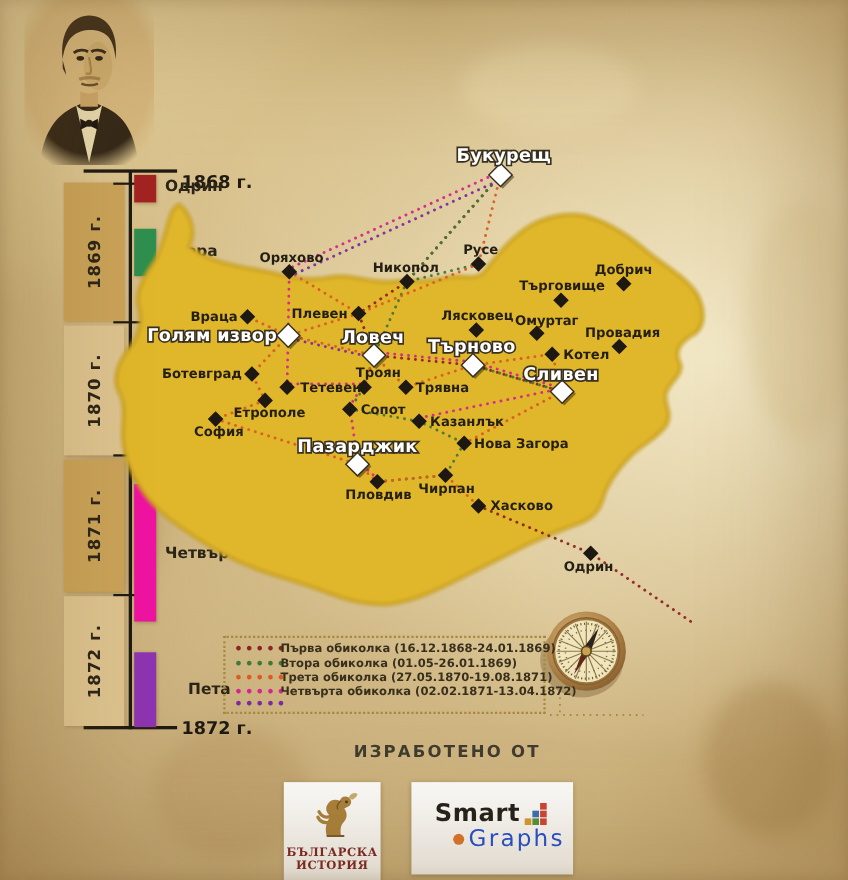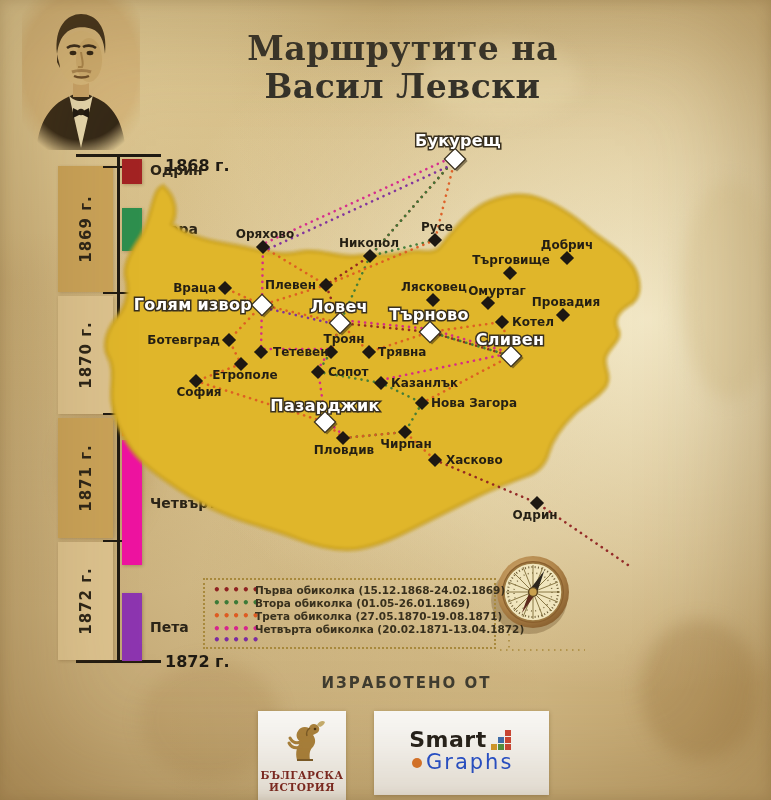--- a/index.html
+++ b/index.html
@@ -44,21 +44,21 @@
   .lg-row{display:flex;align-items:center;gap:8px;font-size:10.5px;font-weight:bold;color:#38301d;white-space:nowrap;}
   .lg-dots{width:34px;letter-spacing:2px;font-size:12px;line-height:8px;}
 
   
   #made-by{position:absolute;left:42px;right:0;top:674px;text-align:center;
     font-size:15px;font-weight:bold;letter-spacing:2px;color:#3f3c30;}
 
   
   .card{position:absolute;top:711px;background:#fdfdfc;box-shadow:0 1px 4px rgba(80,60,20,.35);}
   #card-bg{left:258px;width:88px;height:102px;text-align:center;}
-  #card-sg{left:374px;width:175px;height:84px;text-align:center;}
+  #card-sg{left:374px;width:147px;height:84px;text-align:center;}
   .bh-text{font-family:"DejaVu Serif",serif;font-weight:bold;font-size:10.5px;line-height:1.15;letter-spacing:.5px;}
   .sg-row1{display:flex;align-items:flex-end;justify-content:center;margin-top:17px;gap:3px;}
   .sg-smart{font-size:22px;font-weight:bold;color:#201d1a;letter-spacing:.5px;line-height:1;}
   .sg-row2{display:flex;align-items:center;margin-left:38px;margin-top:1px;gap:4px;}
   .sg-graphs{font-size:21px;color:#c6b48c;letter-spacing:2px;line-height:1;}
   .sg-dot{width:10px;height:10px;border-radius:50%;}
   #portrait{position:absolute;left:22px;top:0;}
 </style>
 </head>
 <body>
@@ -95,24 +95,20 @@
       <path d="M35,54 C36,60 38,64 38,68 L35,62 Z" fill="#3b2d1a"></path>
       <path d="M45,48 C49,45 55,45 58,47 M61,47 C64,45 70,45 74,48" stroke="#33271a" stroke-width="2.6" fill="none"></path>
       <ellipse cx="51" cy="53" rx="3.4" ry="2.2" fill="#2a2013"></ellipse>
       <ellipse cx="68" cy="53" rx="3.4" ry="2.2" fill="#2a2013"></ellipse>
       <path d="M59,52 C60,60 62,64 60,67 L56,67" stroke="#a9854c" stroke-width="2" fill="none"></path>
       <path d="M52,76 C56,78 63,78 67,76" stroke="#6b4c28" stroke-width="2.4" fill="none"></path>
       <path d="M50,72 C55,70 64,70 69,72" stroke="#8a6435" stroke-width="3" fill="none" opacity=".6"></path>
     </g>
   </svg>
 
-  <div id="title">
-    <div>Маршрутите на</div>
-    <div>Васил Левски</div>
-  </div>
 
   <div id="timeline">
     <div class="axis"></div>
     <div class="cap" style="top:154px;"></div>
     <div class="cap" style="top:660px;"></div>
     <div class="yearlabel" style="top:156px;">1868 г.</div>
     <div class="yearlabel" style="top:652px;">1872 г.</div>
   <div class="band" style="top: 166px; height: 126px; background: rgb(201, 162, 88);">
         <span>1869 г.</span>
       </div>
@@ -131,21 +127,21 @@
       <div class="tick" style="top: 540px;"></div>
       <div class="tourblock" style="top: 159px; height: 25px; background: rgb(163, 35, 35);"></div>
       <div class="tourlabel" style="top: 162px;">Одрин</div>
       <div class="tourblock" style="top: 208px; height: 43px; background: rgb(46, 143, 78);"></div>
       <div class="tourlabel" style="top: 221px;">Втора</div>
       <div class="tourblock" style="top: 346px; height: 90px; background: rgb(242, 105, 47);"></div>
       <div class="tourlabel" style="top: 392px;">Трета</div>
       <div class="tourblock" style="top: 440px; height: 125px; background: rgb(238, 19, 160);"></div>
       <div class="tourlabel" style="top: 495px;">Четвърта</div>
       <div class="tourblock" style="top: 593px; height: 68px; background: rgb(141, 53, 176);"></div>
-      <div class="tourlabel" style="top: 619px;">Пета</div>
+      <div class="tourlabel" style="top: 619px; margin-left: 21px;">Пета</div>
     </div>
 
   <svg id="map-svg" viewBox="0 0 771 800">
     <defs>
       <filter id="wc" x="-5%" y="-5%" width="110%" height="110%">
           <feGaussianBlur stdDeviation="1.1"></feGaussianBlur>
         </filter>
       <radialGradient id="brass" cx="40%" cy="35%" r="75%">
         <stop offset="0%" stop-color="#d9b276"></stop>
           <stop offset="60%" stop-color="#b0854a"></stop>
@@ -360,33 +356,33 @@
         <polygon points="0,-24 4,0 0,5 -4,0" fill="#2a241c"></polygon>
         <polygon points="0,24 3.4,0 0,-4 -3.4,0" fill="#5e2a1c"></polygon>
       </g>
       <circle r="4.4" fill="#caa14e" stroke="#5a4520" stroke-width="1.4"></circle>
     </g>
   </svg>
 
   <div id="legend">
       <div class="lg-row">
         <span class="lg-dots" style="color: rgb(143, 34, 34);">•••••</span>
-        <span>Първа обиколка (15.12.1868-24.02.1869)</span>
+        <span>Първа обиколка (16.12.1868-24.01.1869)</span>
       </div>
       <div class="lg-row">
         <span class="lg-dots" style="color: rgb(61, 122, 55);">•••••</span>
         <span>Втора обиколка (01.05-26.01.1869)</span>
       </div>
       <div class="lg-row">
         <span class="lg-dots" style="color: rgb(221, 91, 34);">•••••</span>
         <span>Трета обиколка (27.05.1870-19.08.1871)</span>
       </div>
       <div class="lg-row">
         <span class="lg-dots" style="color: rgb(214, 37, 140);">•••••</span>
-        <span>Четвърта обиколка (20.02.1871-13.04.1872)</span>
+        <span>Четвърта обиколка (02.02.1871-13.04.1872)</span>
       </div>
       <div class="lg-row">
         <span class="lg-dots" style="color: rgb(124, 43, 158);">•••••</span>
       </div>
     </div>
 
   <div id="made-by">ИЗРАБОТЕНО ОТ</div>
 
   <div class="card" id="card-bg">
     <svg width="50" height="46" viewBox="0 0 50 46" style="margin-top:5px;">

